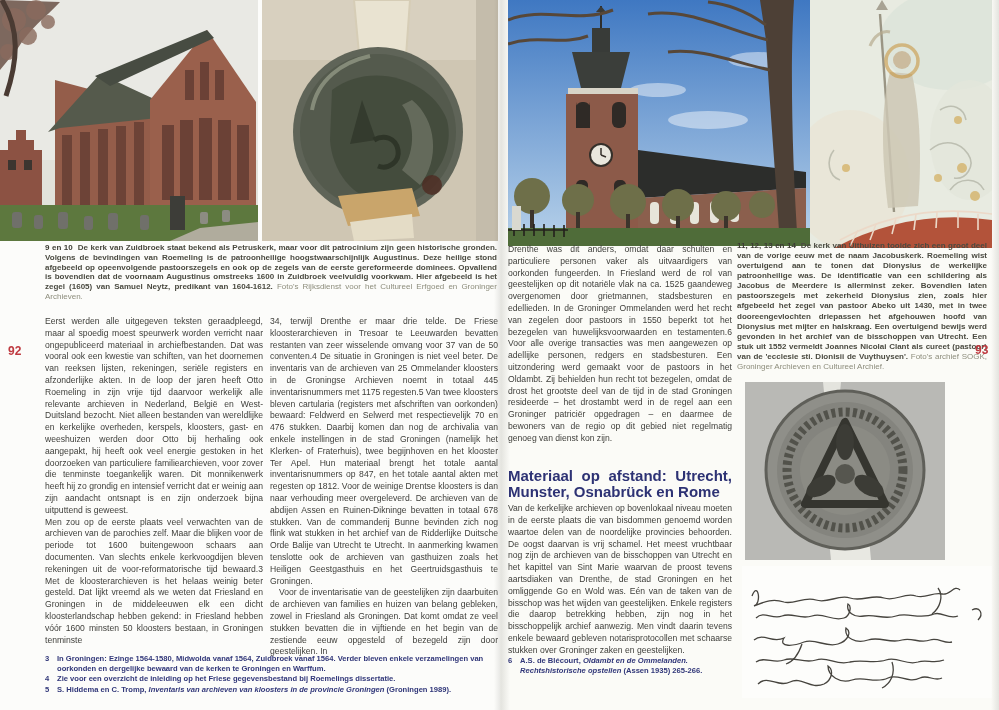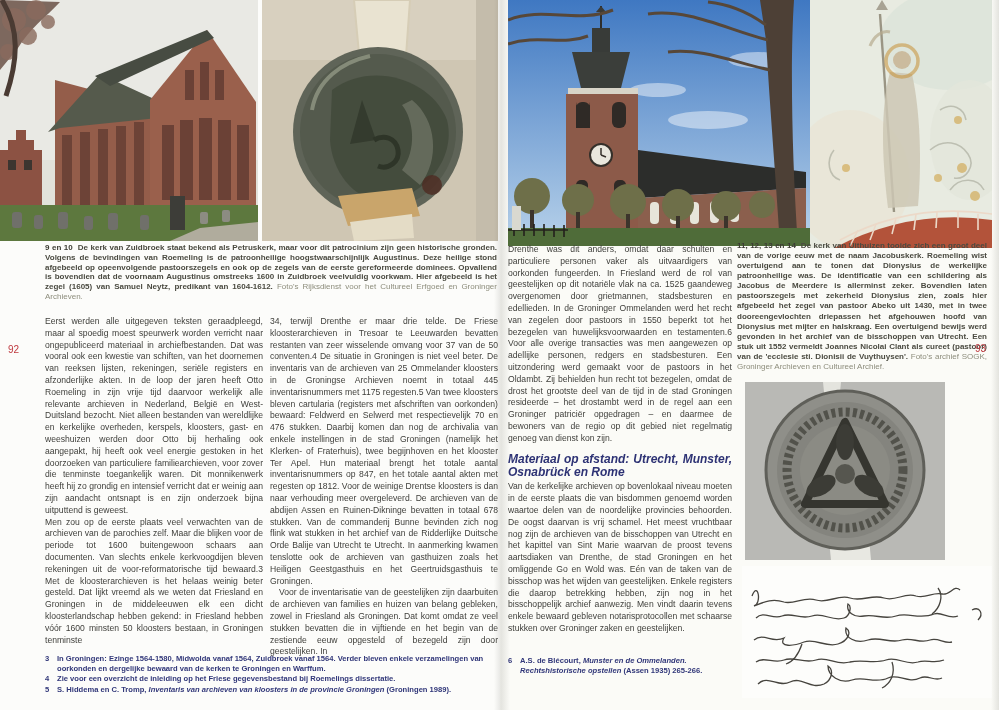--- a/index.html
+++ b/index.html
@@ -13,22 +13,22 @@
   .page-edge{position:absolute;right:0;top:0;width:8px;height:710px;
           background:linear-gradient(90deg,rgba(0,0,0,0),rgba(120,120,110,0.18));}
   .photo{position:absolute;overflow:hidden;}
   .photo svg{display:block;}
   .caption{position:absolute;font-size:8px;font-weight:bold;color:#4a4a40;line-height:1.22;text-align:justify;}
   .caption .cap-label{color:#3c3c34;}
   .caption .cap-credit{font-weight:normal;color:#8d8d7c;}
   .bodycol{position:absolute;font-size:8.6px;line-height:11.8px;text-align:justify;color:#3e3e3a;}
   .bodycol p{margin:0;}
   .indent{text-indent:9px;}
-  h3.sec{margin:8px 0 2px 0;font-size:12px;line-height:1.12;color:#2d3274;font-family:"Liberation Sans",sans-serif;font-style:italic;}
-  .pagenum{position:absolute;font-size:10px;font-weight:normal;color:#bf3a40;}
+  h3.sec{margin:23px 0 2px 0;font-size:15px;line-height:1.12;color:#2d3274;font-family:"Liberation Sans",sans-serif;}
+  .pagenum{position:absolute;font-size:12px;font-weight:bold;color:#bf3a40;}
   .footnotes{position:absolute;font-size:7.6px;line-height:9.6px;color:#313779;font-weight:bold;}
   .fn-row{display:flex;margin-bottom:1px;}
   .fn-num{width:12px;flex:0 0 12px;}
   .fn-text{flex:1;text-align:left;}
   .fn-text i{font-weight:bold;}
 </style>
 </head>
 <body>
 
 <div class="spread">
@@ -318,20 +318,20 @@
           <path d="M60,78 c-4,12 -10,18 -16,20"></path>
           <path d="M150,96 c4,12 -2,22 -10,26"></path>
           <path d="M230,44 c8,-4 12,4 6,10"></path>
         </g>
       </svg>
     </div>
 
     <div class="footnotes" style="left:8px;top:656px;width:240px;">
       <div class="fn-row">
         <span class="fn-num">6</span>
-        <span class="fn-text"><span>A.S. de Blécourt, </span><i>Munster en de Ommelanden. Rechtshistorische opstellen</i><span> (Assen 1935) 265-266.</span></span>
+        <span class="fn-text"><span>A.S. de Blécourt, </span><i>Oldambt en de Ommelanden. Rechtshistorische opstellen</i><span> (Assen 1935) 265-266.</span></span>
       </div>
     </div>
   </div>
 
   <div class="gutter"></div>
   <div class="page-edge"></div>
 </div>
 
 </body></html>

